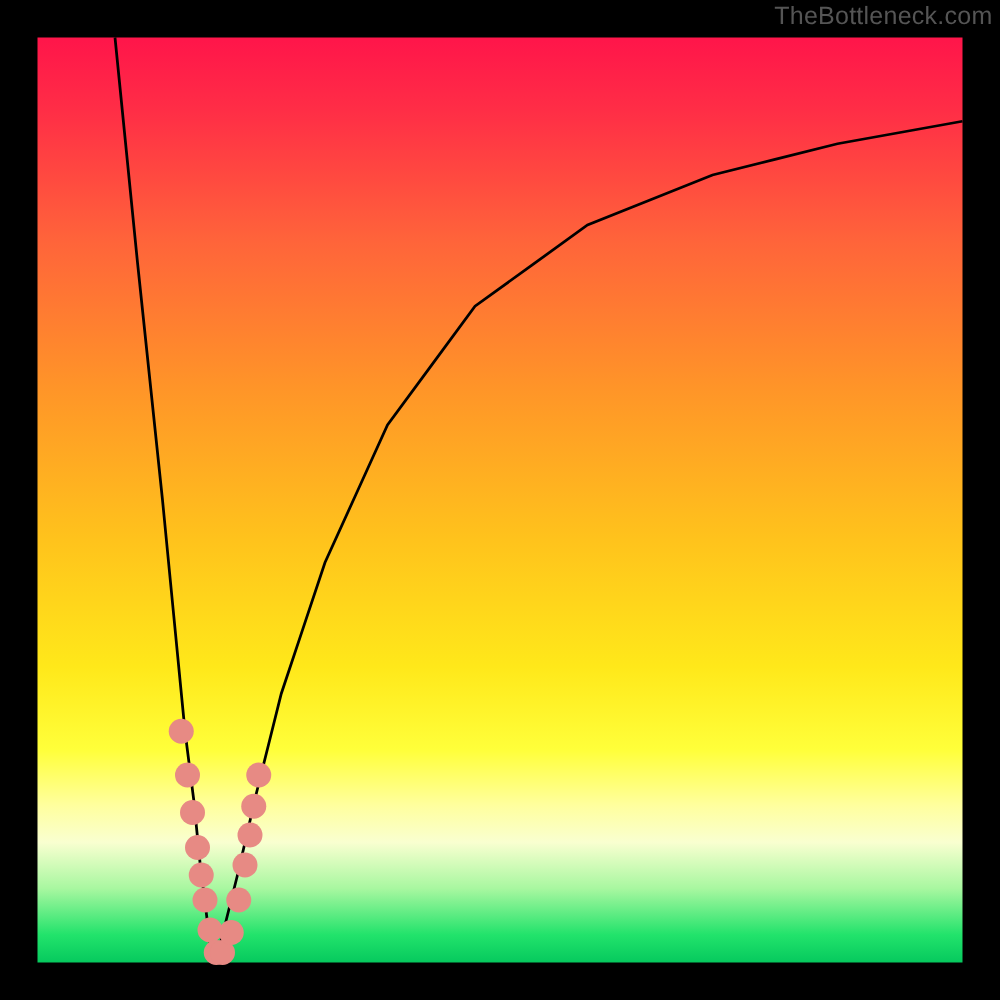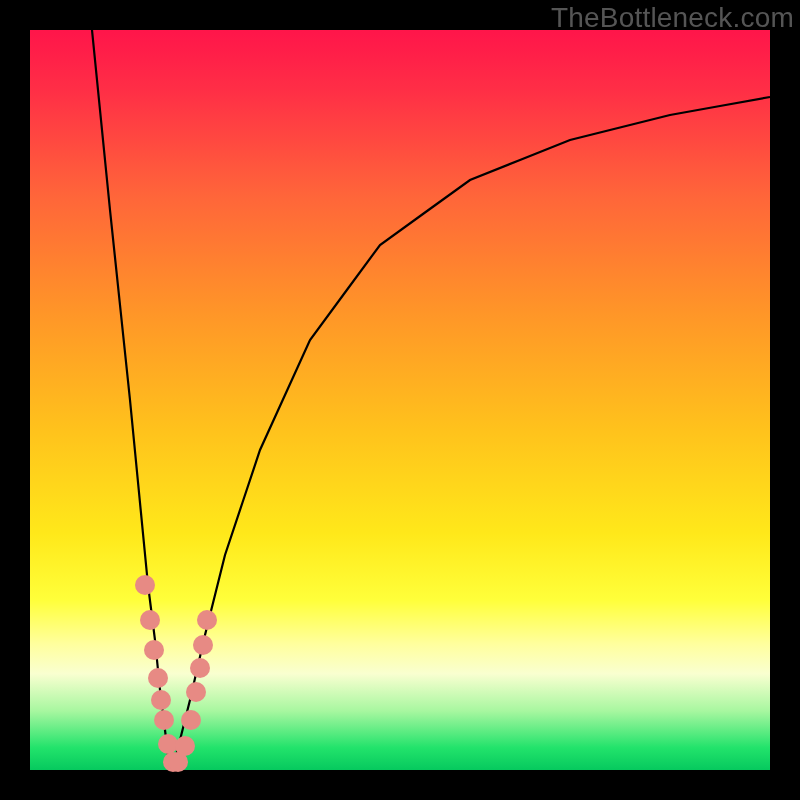--- a/index.html
+++ b/index.html
@@ -36,21 +36,21 @@
       #a8f7a0 92%,
       #22e36b 97%,
       #06c95e 100%
     );
   }
   .watermark {
     position: absolute;
     top: 2px;
     right: 6px;
     color: #555;
-    font-size: 28px;
+    font-size: 20px;
     font-weight: 500;
     letter-spacing: 0.2px;
     user-select: none;
   }
   svg.curves {
     position: absolute;
     left: 0;
     top: 0;
     width: 740px;
     height: 740px;

